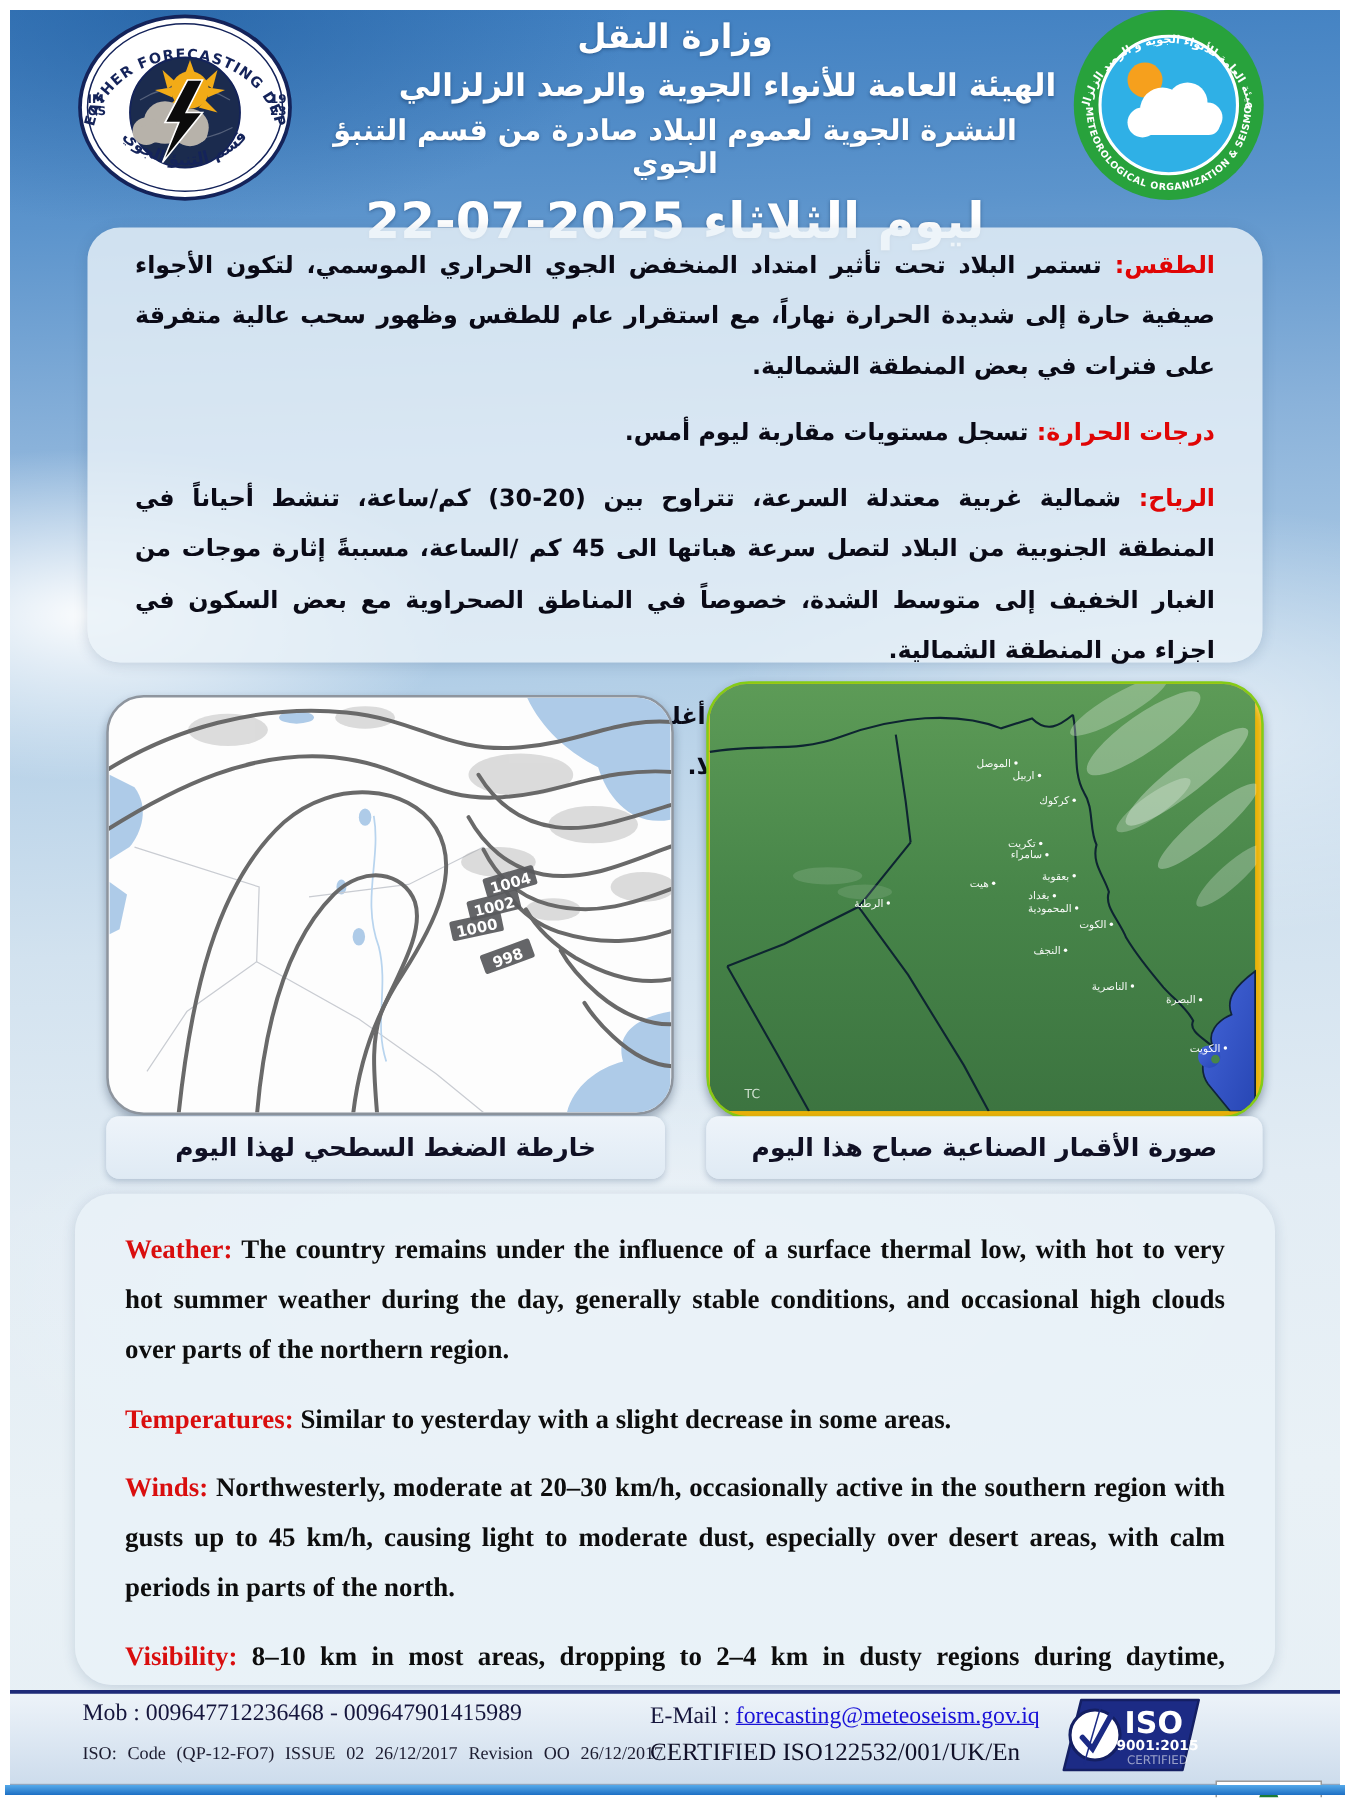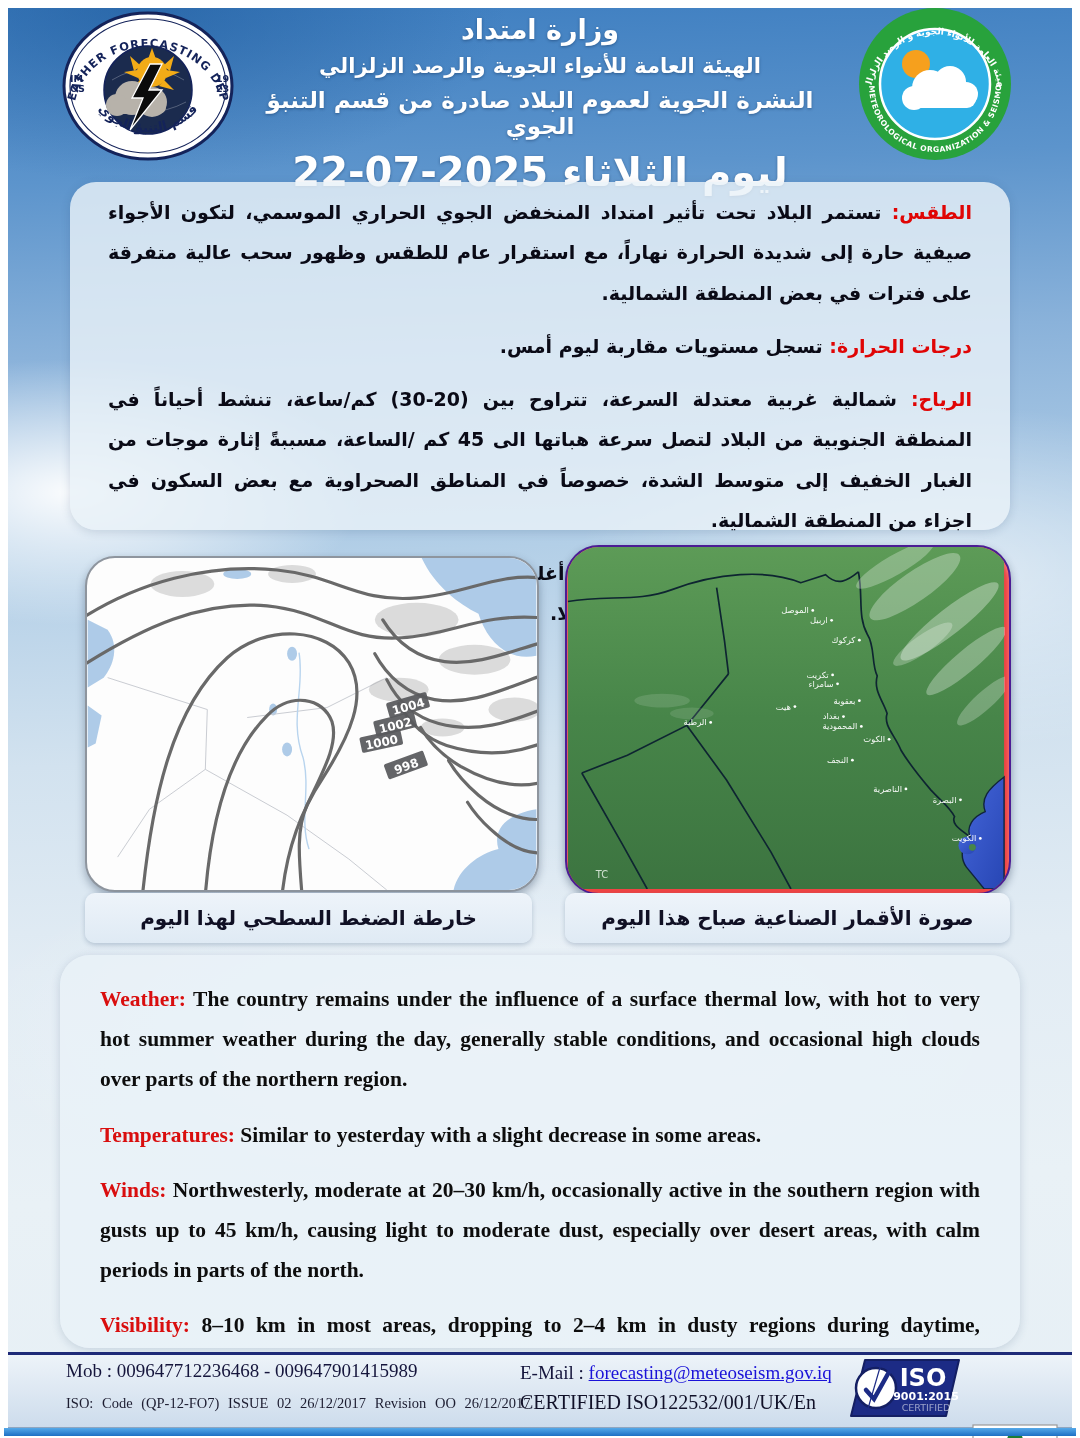--- a/index.html
+++ b/index.html
@@ -9,21 +9,21 @@
     background:
       radial-gradient(420px 190px at 6% 34%, rgba(255,255,255,0.95), rgba(255,255,255,0) 70%),
       radial-gradient(520px 240px at 88% 40%, rgba(255,255,255,0.55), rgba(255,255,255,0) 72%),
       radial-gradient(700px 260px at 45% 72%, rgba(255,255,255,0.45), rgba(255,255,255,0) 75%),
       radial-gradient(600px 280px at 12% 0%, rgba(26,86,152,0.55), rgba(26,86,152,0) 62%),
       linear-gradient(178deg,#3f7fc1 0%,#5c94cc 12%,#8ab2da 24%,#b3cfe7 38%,#d2e2ef 52%,#e2ecf4 66%,#e9f1f6 82%,#e6eff5 100%);}
   
   .title-block{position:absolute;left:235px;right:235px;top:14px;text-align:center;color:#ffffff;
                font-weight:bold;text-shadow:0 1px 3px rgba(10,40,80,.45);}
   .t1{font-size:27px;margin:0 0 9px;}
-  .t2{font-size:21px;margin:0 0 9px;}
+  .t2{font-size:25px;margin:0 0 9px;text-align:right;}
   .t3{font-size:23px;margin:0 0 10px;}
   .t4{font-size:40px;margin:0;}
   .logo{position:absolute;}
   .logo-left{left:60px;top:10px;}
   .logo-right{left:850px;top:6px;}
   
   .panel{position:absolute;background:rgba(233,241,248,0.82);box-shadow:0 2px 10px rgba(40,70,110,0.18);}
   .panel-ar{left:70px;top:182px;width:940px;height:348px;border-radius:26px;
             direction:rtl;padding:10px 38px 20px;box-sizing:border-box;
             font-size:19px;font-weight:bold;color:#0a0a16;line-height:2.12;text-align:justify;}
@@ -34,21 +34,21 @@
             font-family:"Liberation Serif",serif;font-size:21.5px;font-weight:bold;color:#0d0d0d;
             line-height:1.87;text-align:justify;}
   .panel-en p{margin:0 0 15px;}
   .label-en{color:#d90e0e;}
   
   .mapbox{position:absolute;overflow:hidden;}
   .map-pressure{left:85px;top:556px;width:450px;height:332px;border-radius:30px;
                 border:2px solid #8e959e;background:#fdfdfd;
                 box-shadow:0 4px 8px rgba(20,40,70,.35);}
   .map-sat{left:565px;top:545px;width:442px;height:346px;border-radius:34px;
-           border:2px solid #4c1d95;background:#ef4444;
+           border:2px solid #84cc16;background:#eab308;
            box-shadow:0 4px 8px rgba(20,40,70,.4), inset 0 3px 4px rgba(255,255,255,.35);}
   .caption{position:absolute;top:893px;height:50px;border-radius:10px;
            background:linear-gradient(180deg,#eef4fa,#dfeaf4);
            box-shadow:0 2px 5px rgba(40,70,110,.25);
            display:flex;align-items:center;justify-content:center;
            font-size:20px;font-weight:bold;color:#101024;direction:rtl;}
   .cap-left{left:85px;width:447px;}
   .cap-right{left:565px;width:445px;}
   
   .footer{position:absolute;left:8px;right:8px;top:1352px;height:72px;
@@ -66,21 +66,21 @@
            background:linear-gradient(180deg,#55a9e9,#1d6fc4);}
   svg text{font-family:"DejaVu Sans",sans-serif;}
 </style>
 </head>
 <body>
 
 <div class="page">
   <div class="sky"></div>
 
   <div class="title-block">
-    <div class="t1">وزارة امتداد</div>
+    <div class="t1">وزارة النقل</div>
     <div class="t2">الهيئة العامة للأنواء الجوية والرصد الزلزالي</div>
     <div class="t3">النشرة الجوية لعموم البلاد صادرة من قسم التنبؤ الجوي</div>
     <div class="t4">ليوم الثلاثاء 2025-07-22</div>
   </div>
 
   <div class="logo logo-left">
     <svg width="176" height="152" viewBox="0 0 176 152">
       <defs>
         <path id="arcTopL" d="M 16,88 A 74,66 0 0 1 160,88"></path>
         <path id="arcBotL" d="M 30,86 A 62,56 0 0 0 146,86"></path>

